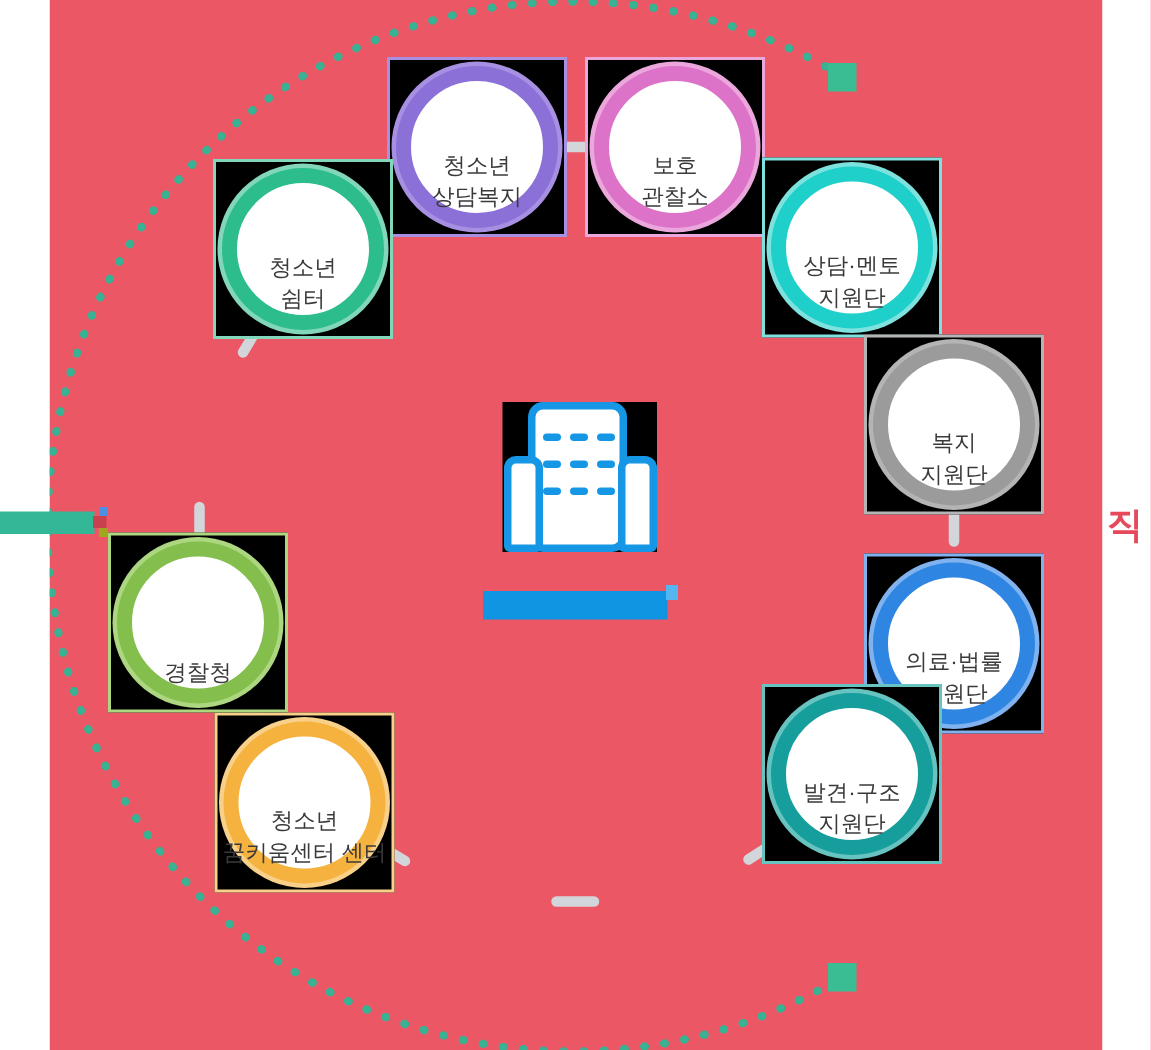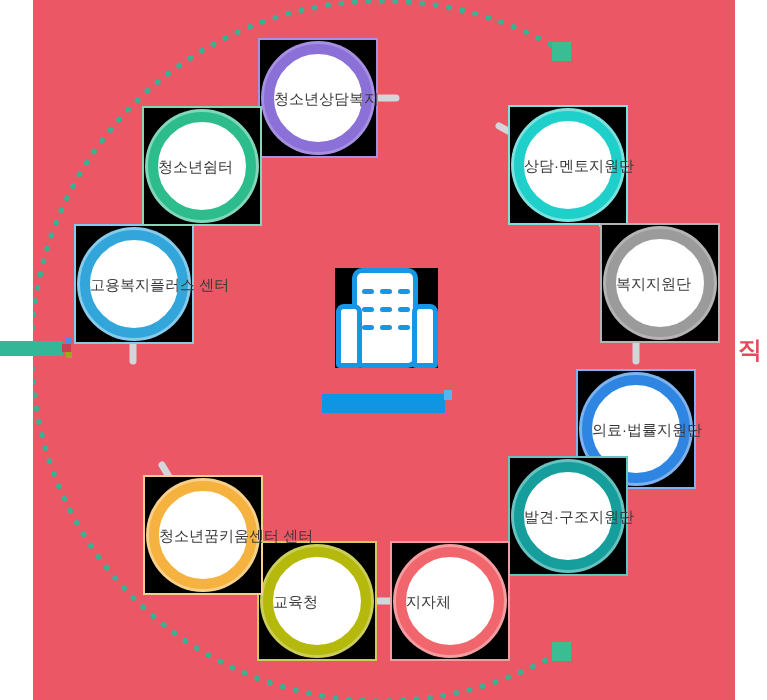--- a/index.html
+++ b/index.html
@@ -7,24 +7,24 @@
   .stage{position:relative;width:767px;height:700px;background:#ffffff;overflow:hidden;}
   .bg-pink{position:absolute;left:33px;top:0;width:702px;height:700px;background:#EB5765;}
   .arc-layer{position:absolute;left:0;top:0;width:767px;height:700px;z-index:1;}
   .edge-strip{position:absolute;top:0;width:33px;height:700px;background:#ffffff;z-index:3;}
   .edge-left{left:0;}
   .edge-right{left:735px;width:32px;}
 
   
   .node{position:absolute;width:120px;height:120px;background:#000000;border:2px solid;box-sizing:border-box;z-index:2;}
   .circle{position:absolute;left:4px;top:4px;width:88px;height:88px;background:#ffffff;border:10px solid;border-radius:50%;
-          display:flex;flex-direction:row;align-items:center;justify-content:flex-start;text-align:center;}
+          display:flex;flex-direction:column;align-items:center;justify-content:flex-end;text-align:center;}
   .circle span{display:block;font-size:15px;line-height:21px;font-weight:500;color:#3A3A3A;white-space:nowrap;}
   .p1{left:258px;top:38px;}  .p2{left:390px;top:38px;}  .p3{left:508px;top:105px;}
-  .p4{left:600px;top:223px;} .p5{left:576px;top:369px;} .p6{left:508px;top:456px;}
+  .p4{left:576px;top:223px;} .p5{left:576px;top:369px;} .p6{left:508px;top:456px;}
   .p7{left:390px;top:541px;} .p8{left:257px;top:541px;} .p9{left:143px;top:475px;}
   .p10{left:72px;top:355px;} .p11{left:74px;top:224px;} .p12{left:142px;top:106px;}
 
   
   .icon-backdrop{position:absolute;left:335px;top:268px;width:103px;height:100px;background:#000;z-index:2;}
   .tower{position:absolute;left:352px;top:268px;width:66px;height:100px;background:#fff;border:5px solid #1697E6;border-radius:10px;box-sizing:border-box;z-index:2;}
   .wing{position:absolute;top:304px;width:26px;height:64px;background:#fff;border:5px solid #1697E6;border-radius:8px 8px 4px 4px;box-sizing:border-box;z-index:3;}
   .wing-left{left:336px;} .wing-right{left:412px;}
   .win{position:absolute;width:12px;height:5px;border-radius:2.5px;background:#1697E6;z-index:4;}
   .bar{position:absolute;left:322px;top:394px;width:123px;height:19px;background:#1095E2;z-index:2;}
@@ -67,20 +67,26 @@
       <line x1="250" y1="138" x2="270" y2="126"></line>
     </g>
   </svg>
 
   <div class="node p1" style="border-color: rgb(167, 143, 226);">
     <div class="circle" style="border-color: rgb(139, 112, 216); box-shadow: rgb(167, 143, 226) 0px 0px 0px 3px;">
       <span>청소년</span>
       <span>상담복지</span>
     </div>
   </div>
+  <div class="node p2" style="border-color: rgb(235, 166, 219);">
+    <div class="circle" style="border-color: rgb(220, 115, 200); box-shadow: rgb(235, 166, 219) 0px 0px 0px 3px;">
+      <span>보호</span>
+      <span>관찰소</span>
+    </div>
+  </div>
   <div class="node p3" style="border-color: rgb(125, 226, 222);">
     <div class="circle" style="border-color: rgb(31, 207, 202); box-shadow: rgb(125, 226, 222) 0px 0px 0px 3px;">
       <span>상담·멘토</span>
       <span>지원단</span>
     </div>
   </div>
   <div class="node p4" style="border-color: rgb(180, 180, 180);">
     <div class="circle" style="border-color: rgb(155, 155, 155); box-shadow: rgb(180, 180, 180) 0px 0px 0px 3px;">
       <span>복지</span>
       <span>지원단</span>
@@ -91,42 +97,30 @@
       <span>의료·법률</span>
       <span>지원단</span>
     </div>
   </div>
   <div class="node p6" style="border-color: rgb(102, 195, 192);">
     <div class="circle" style="border-color: rgb(22, 158, 156); box-shadow: rgb(102, 195, 192) 0px 0px 0px 3px;">
       <span>발견·구조</span>
       <span>지원단</span>
     </div>
   </div>
-  <div class="node p7" style="border-color: rgb(245, 156, 160);">
-    <div class="circle" style="border-color: rgb(241, 102, 108); box-shadow: rgb(245, 156, 160) 0px 0px 0px 3px;">
-      <span>지자체</span>
-      <span></span>
-    </div>
-  </div>
-  <div class="node p8" style="border-color: rgb(203, 207, 90);">
-    <div class="circle" style="border-color: rgb(180, 185, 11); box-shadow: rgb(203, 207, 90) 0px 0px 0px 3px;">
-      <span>교육청</span>
-      <span></span>
-    </div>
-  </div>
   <div class="node p9" style="border-color: rgb(248, 208, 137);">
     <div class="circle" style="border-color: rgb(245, 178, 62); box-shadow: rgb(248, 208, 137) 0px 0px 0px 3px;">
       <span>청소년</span>
       <span>꿈키움센터 센터</span>
     </div>
   </div>
-  <div class="node p11" style="border-color: rgb(134, 203, 235);">
-    <div class="circle" style="border-color: rgb(50, 166, 219); box-shadow: rgb(134, 203, 235) 0px 0px 0px 3px;">
-      <span>고용복지</span>
-      <span>플러스 센터</span>
+  <div class="node p10" style="border-color: rgb(172, 214, 128);">
+    <div class="circle" style="border-color: rgb(132, 191, 78); box-shadow: rgb(172, 214, 128) 0px 0px 0px 3px;">
+      <span>경찰청</span>
+      <span></span>
     </div>
   </div>
   <div class="node p12" style="border-color: rgb(130, 215, 187);">
     <div class="circle" style="border-color: rgb(45, 189, 141); box-shadow: rgb(130, 215, 187) 0px 0px 0px 3px;">
       <span>청소년</span>
       <span>쉼터</span>
     </div>
   </div>
 
   <div class="icon-backdrop"></div>

